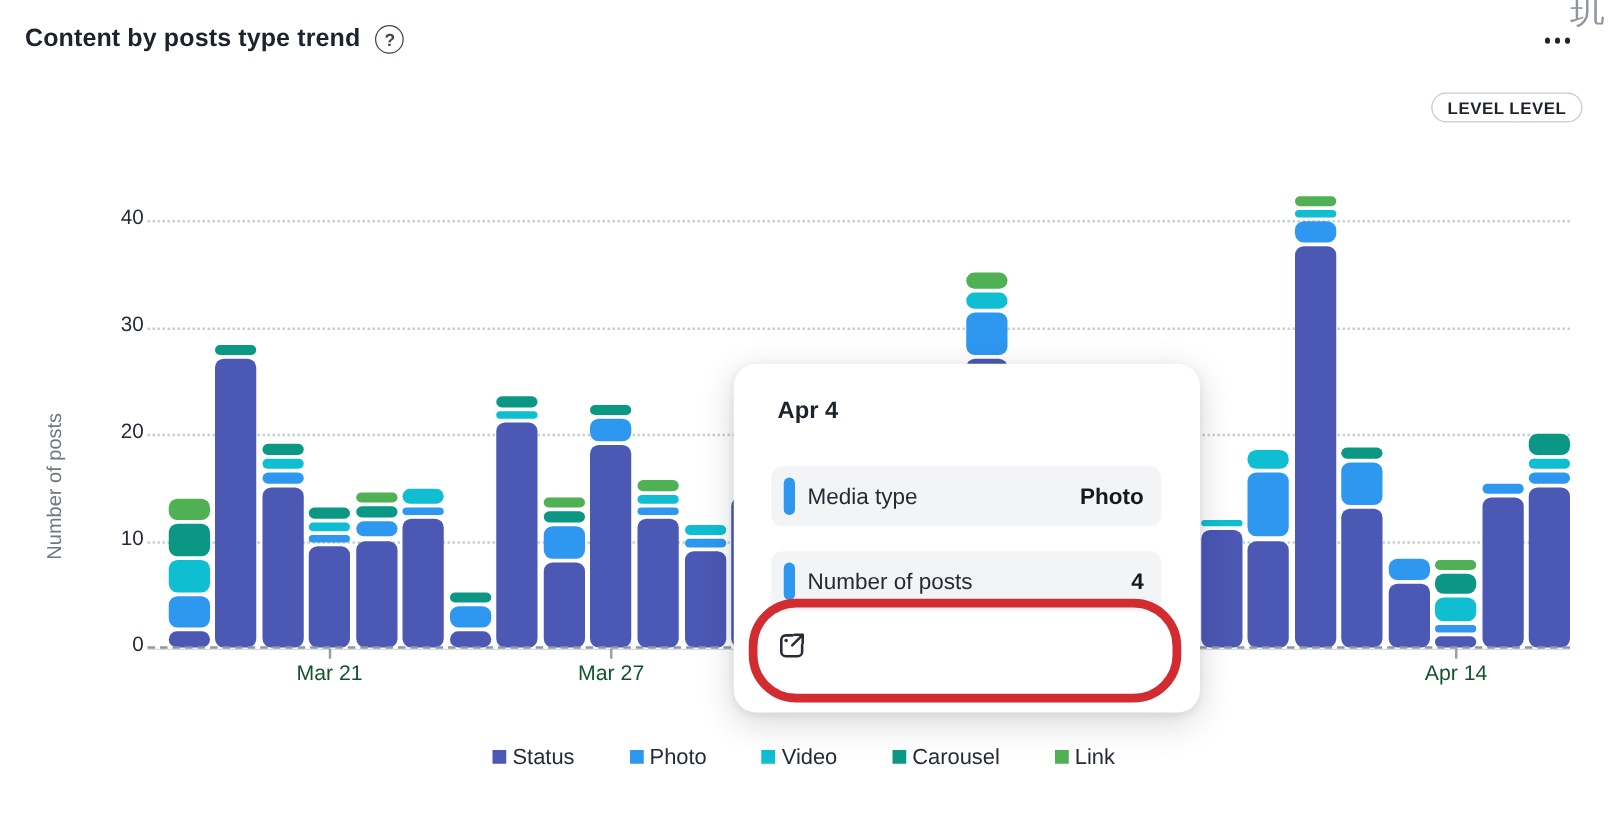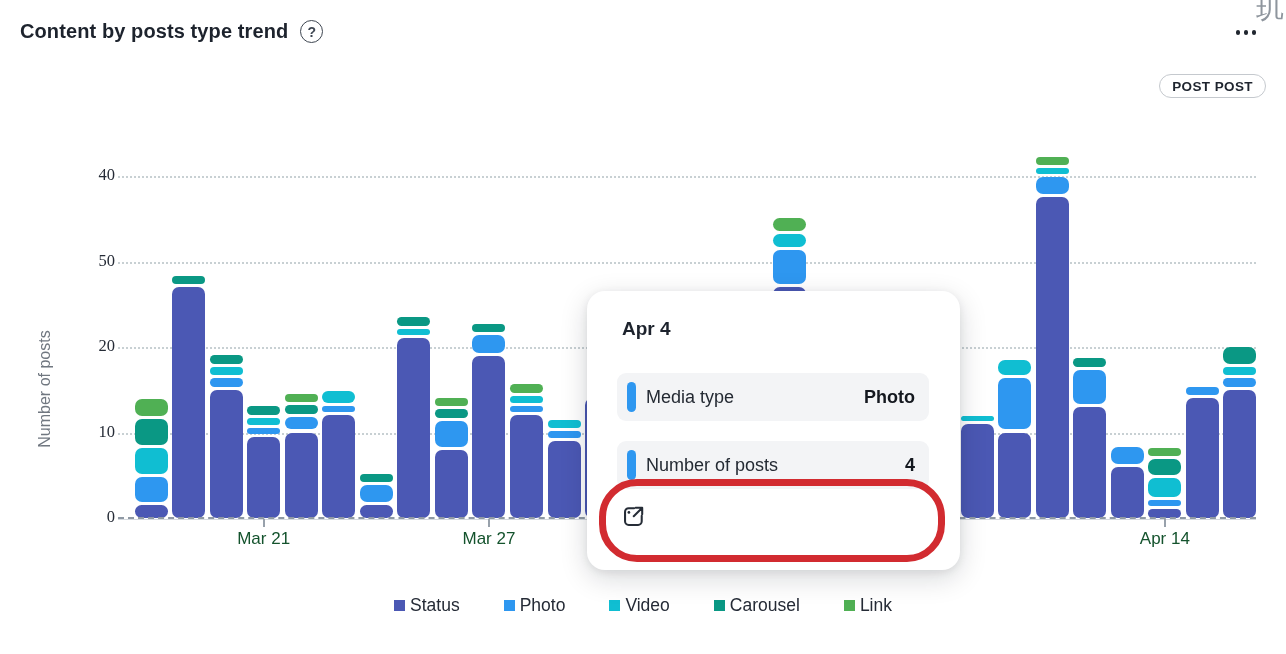--- a/index.html
+++ b/index.html
@@ -15,21 +15,21 @@
   .ellipsis i{width:4.5px;height:4.5px;border-radius:50%;background:#20262f;}
   .corner-glyph{position:absolute;right:2px;top:-10px;font-size:28px;color:#8e959d;}
   .subtitle{position:absolute;left:20px;top:78px;font-size:16.5px;color:#3a414c;}
   .badge{position:absolute;right:20px;top:74px;border:1.5px solid #c5c9ce;border-radius:14px;
          padding:4px 12px 3px;font-size:13.5px;font-weight:bold;letter-spacing:.4px;color:#1e242e;}
   
   #plot{position:absolute;left:0;top:0;width:1286px;height:654px;}
   .gridline{position:absolute;height:0;border-top:2px dotted #c8d0d3;}
   .axis-line{position:absolute;height:0;border-top:2px dashed #8f99a4;}
   .axis-line-under{position:absolute;height:0;border-top:1px solid #d4d9de;}
-  .ytick{position:absolute;width:60px;text-align:right;font-family:Liberation Serif, serif;
+  .ytick{position:absolute;width:60px;text-align:right;font-family:Liberation Sans, sans-serif;
          font-size:16.5px;color:#252b36;}
   .ylabel{position:absolute;left:-55px;top:380px;width:200px;text-align:center;
           transform:rotate(-90deg);font-size:16px;color:#707780;}
   .xtick-mark{position:absolute;width:2px;height:8px;background:#98a1ab;}
   .xlabel{position:absolute;width:100px;text-align:center;font-size:17px;color:#14532d;}
   .bar-seg{position:absolute;width:33px;}
   
   .legend{position:absolute;left:0;top:595px;width:1286px;display:flex;justify-content:center;
           gap:44px;align-items:center;}
   .legend-item{display:flex;align-items:center;gap:5px;cursor:pointer;}
@@ -59,31 +59,31 @@
   <div class="title-row">
     <span class="widget-title">Content by posts type trend</span>
     <span class="help-icon">?</span>
   </div>
   <div class="ellipsis">
       <i></i>
       <i></i>
       <i></i>
     </div>
   <div class="corner-glyph">玑</div>
-  <div class="badge">POST POST</div>
+  <div class="badge">LEVEL LEVEL</div>
 
   <div id="plot">
     <div class="ylabel">Number of posts</div>
   <div class="ytick" style="left: 55px; top: 507px;">0</div>
       <div class="gridline" style="left: 118px; top: 432.5px; width: 1138px;"></div>
       <div class="ytick" style="left: 55px; top: 421.5px;">10</div>
       <div class="gridline" style="left: 118px; top: 347px; width: 1138px;"></div>
       <div class="ytick" style="left: 55px; top: 336px;">20</div>
       <div class="gridline" style="left: 118px; top: 261.5px; width: 1138px;"></div>
-      <div class="ytick" style="left: 55px; top: 250.5px;">50</div>
+      <div class="ytick" style="left: 55px; top: 250.5px;">30</div>
       <div class="gridline" style="left: 118px; top: 176px; width: 1138px;"></div>
       <div class="ytick" style="left: 55px; top: 165px;">40</div>
       <div class="bar-seg" title="Mar 18 · Status: 1.5" style="left: 134.5px; top: 505.175px; height: 12.825px; background: rgb(75, 88, 180); border-radius: 7px;"></div>
       <div class="bar-seg" title="Mar 18 · Photo: 3" style="left: 134.5px; top: 476.525px; height: 25.65px; background: rgb(46, 151, 240); border-radius: 7px;"></div>
       <div class="bar-seg" title="Mar 18 · Video: 3" style="left: 134.5px; top: 447.875px; height: 25.65px; background: rgb(16, 190, 210); border-radius: 7px;"></div>
       <div class="bar-seg" title="Mar 18 · Carousel: 3" style="left: 134.5px; top: 419.225px; height: 25.65px; background: rgb(10, 152, 132); border-radius: 7px;"></div>
       <div class="bar-seg" title="Mar 18 · Link: 2" style="left: 134.5px; top: 399.125px; height: 17.1px; background: rgb(80, 176, 84); border-radius: 7px;"></div>
       <div class="bar-seg" title="Mar 19 · Status: 27" style="left: 172.05px; top: 287.15px; height: 230.85px; background: rgb(75, 88, 180); border-radius: 7px;"></div>
       <div class="bar-seg" title="Mar 19 · Carousel: 1" style="left: 172.05px; top: 275.6px; height: 8.55px; background: rgb(10, 152, 132); border-radius: 5.275px;"></div>
       <div class="bar-seg" title="Mar 20 · Status: 15" style="left: 209.6px; top: 389.75px; height: 128.25px; background: rgb(75, 88, 180); border-radius: 7px;"></div>

